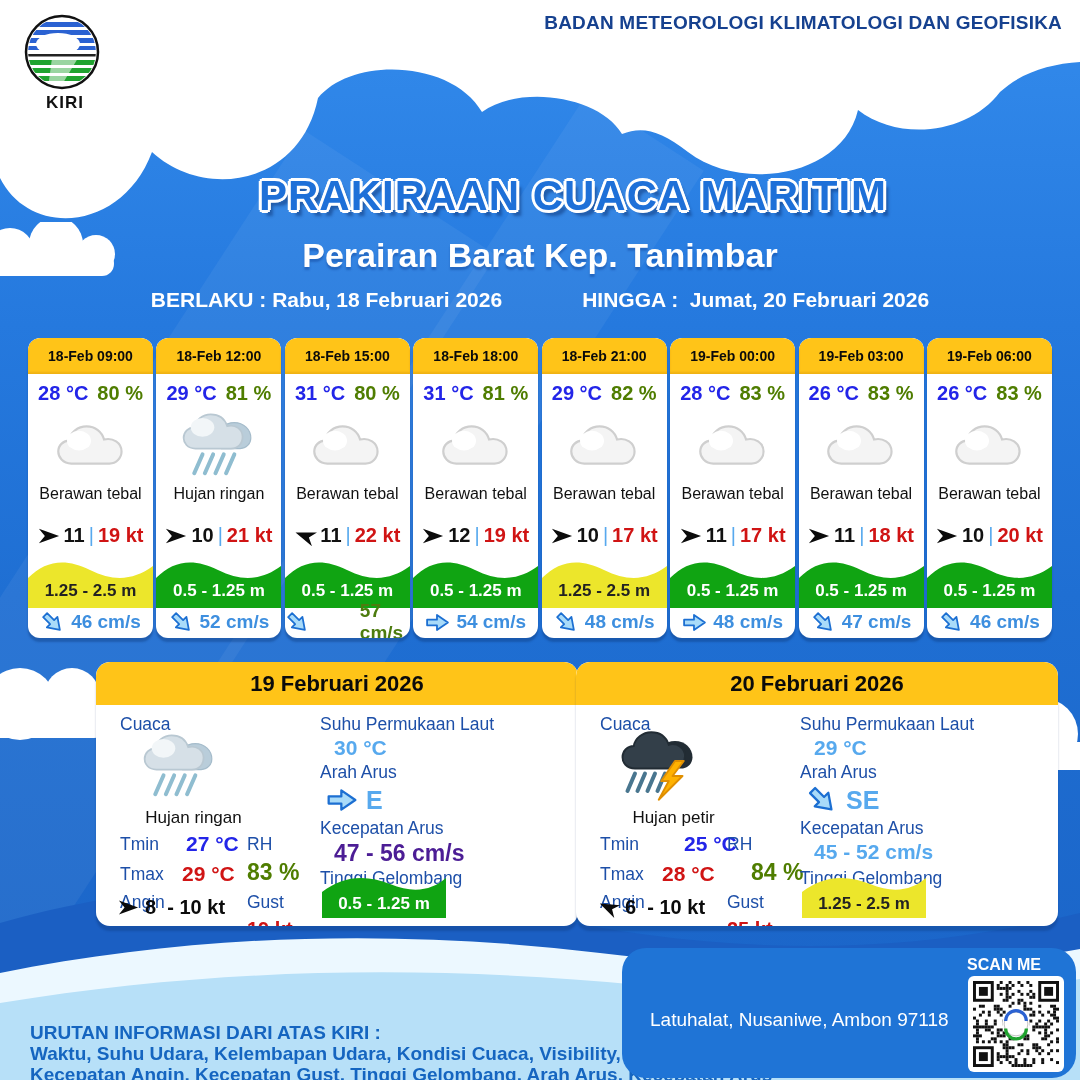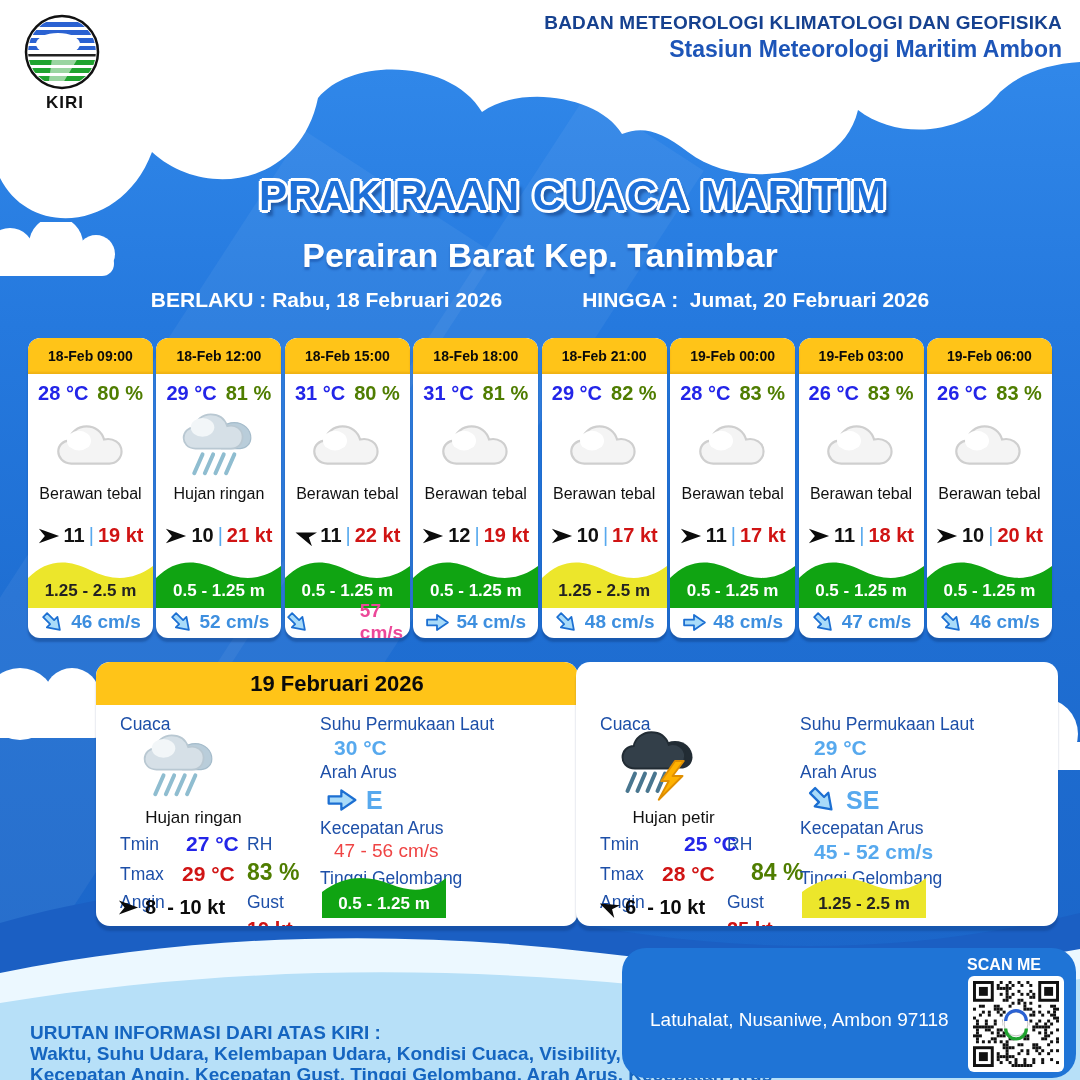--- a/index.html
+++ b/index.html
@@ -135,21 +135,20 @@
         <rect x="4" y="56" width="72" height="5" fill="#1fa32f"></rect>
         <rect x="4" y="64" width="72" height="5" fill="#1fa32f"></rect>
         <path d="M30 46 L56 46 L38 76 L26 76 Z" fill="#ffffff" opacity=".55"></path>
       </g>
     </svg>
     <div class="bmkg-label">KIRI</div>
   </div>
 
   <div class="orghead">
     <div class="l1">BADAN METEOROLOGI KLIMATOLOGI DAN GEOFISIKA</div>
-    <div class="l2">Stasiun Meteorologi Maritim Ambon</div>
   </div>
 
   <div class="title">PRAKIRAAN CUACA MARITIM</div>
   <div class="subtitle">Perairan Barat Kep. Tanimbar</div>
   <div class="validity">
     <span>BERLAKU : Rabu, 18 Februari 2026</span>
     <span>HINGGA :  Jumat, 20 Februari 2026</span>
   </div>
 
   <div class="cards">
@@ -264,21 +263,21 @@
             <path d="M0 26 C 18 8 38 6 62 18 C 86 30 106 28 125 14 L125 56 L0 56 Z" fill="#10a412"></path>
           </svg>
     <div class="wavetext" style="color: rgb(255, 255, 255);">0.5 - 1.25 m</div>
   </div>
   <div class="currow">
     <span class="rot" style="transform: rotate(45deg);">
             <svg width="25" height="25" viewBox="0 0 24 24">
               <path d="M2 9.3 H11.5 V4.8 L22 12 L11.5 19.2 V14.7 H2 Z" fill="#a9dbf9" stroke="#1c6fd2" stroke-width="1.7" stroke-linejoin="round"></path>
             </svg>
           </span>
-    <span style="color: #ec4899; margin-left: 44px;">57 cm/s</span>
+    <span style="color: #4d7c0f; margin-left: 44px;">57 cm/s</span>
   </div>
       </div>
       <div class="card">
   <div class="ch" style="background: rgb(255, 196, 24);">18-Feb 18:00</div>
   <div class="temps">
     <span style="color: rgb(35, 37, 232);">31 °C</span>
     <span style="color: rgb(79, 125, 0);">81 %</span>
   </div>
   <div class="wicon">
           <svg width="70" height="48" viewBox="0 0 64 44">
@@ -503,30 +502,31 @@
   <div class="dlbl" style="left:224px;top:100px">Arah Arus</div>
   <div class="d-arah">
     <span class="rot" style="transform: rotate(0deg);">
           <svg width="32" height="32" viewBox="0 0 24 24">
             <path d="M2 9.3 H11.5 V4.8 L22 12 L11.5 19.2 V14.7 H2 Z" fill="#a9dbf9" stroke="#1c6fd2" stroke-width="1.7" stroke-linejoin="round"></path>
           </svg>
         </span>
     <span class="dirtxt" style="color: rgb(87, 169, 238);">E</span>
   </div>
   <div class="dlbl" style="left:224px;top:156px">Kecepatan Arus</div>
-  <div class="dval" style="left: 238px; top: 178px; font-size: 19px; font-weight: 400; color: #ef4444;">47  - 56 cm/s</div>
+  <div class="dval" style="left: 238px; top: 178px; font-size: 23px; font-weight: 700; color: #4c1d95;">47  - 56 cm/s</div>
   <div class="dlbl" style="left:224px;top:206px">Tinggi Gelombang</div>
   <div class="d-wave">
         <svg width="124" height="48" viewBox="0 0 124 48">
           <path d="M0 22 C 20 6 44 4 68 14 C 92 24 110 20 124 8 L124 48 L0 48 Z" fill="#10a412"></path>
         </svg>
     <div class="d-wavetext" style="color: rgb(255, 255, 255);">0.5 - 1.25 m</div>
   </div>
     </div>
   <div class="dcard" style="left:576px">
+  <div class="dh" style="background: rgb(255, 196, 24);">20 Februari 2026</div>
   <div class="dlbl" style="left:24px;top:52px">Cuaca</div>
   <div class="d-icon">
         <svg width="82" height="70" viewBox="0 0 64 56">
           <path d="M30 22 C30 14 36 8 44 8 C52 8 58 14 58 21 C58 26 54 30 49 30 L34 30 Z" fill="#222c34"></path>
           <path d="M12 30 C5 30 2 25 2 21 C2 16 6 12 11 12 C12 6 18 1 25 1 C32 1 37 5 39 11 C46 9 52 14 52 20 C52 26 48 30 42 30 Z" fill="#333f49" stroke="#222c34" stroke-width="1.5"></path>
           <g stroke="#49768f" stroke-width="3.2" stroke-linecap="round">
             <line x1="12" y1="34" x2="6" y2="48"></line>
             <line x1="20" y1="34" x2="14" y2="48"></line>
             <line x1="28" y1="34" x2="22" y2="48"></line>
             <line x1="36" y1="34" x2="30" y2="48"></line>

